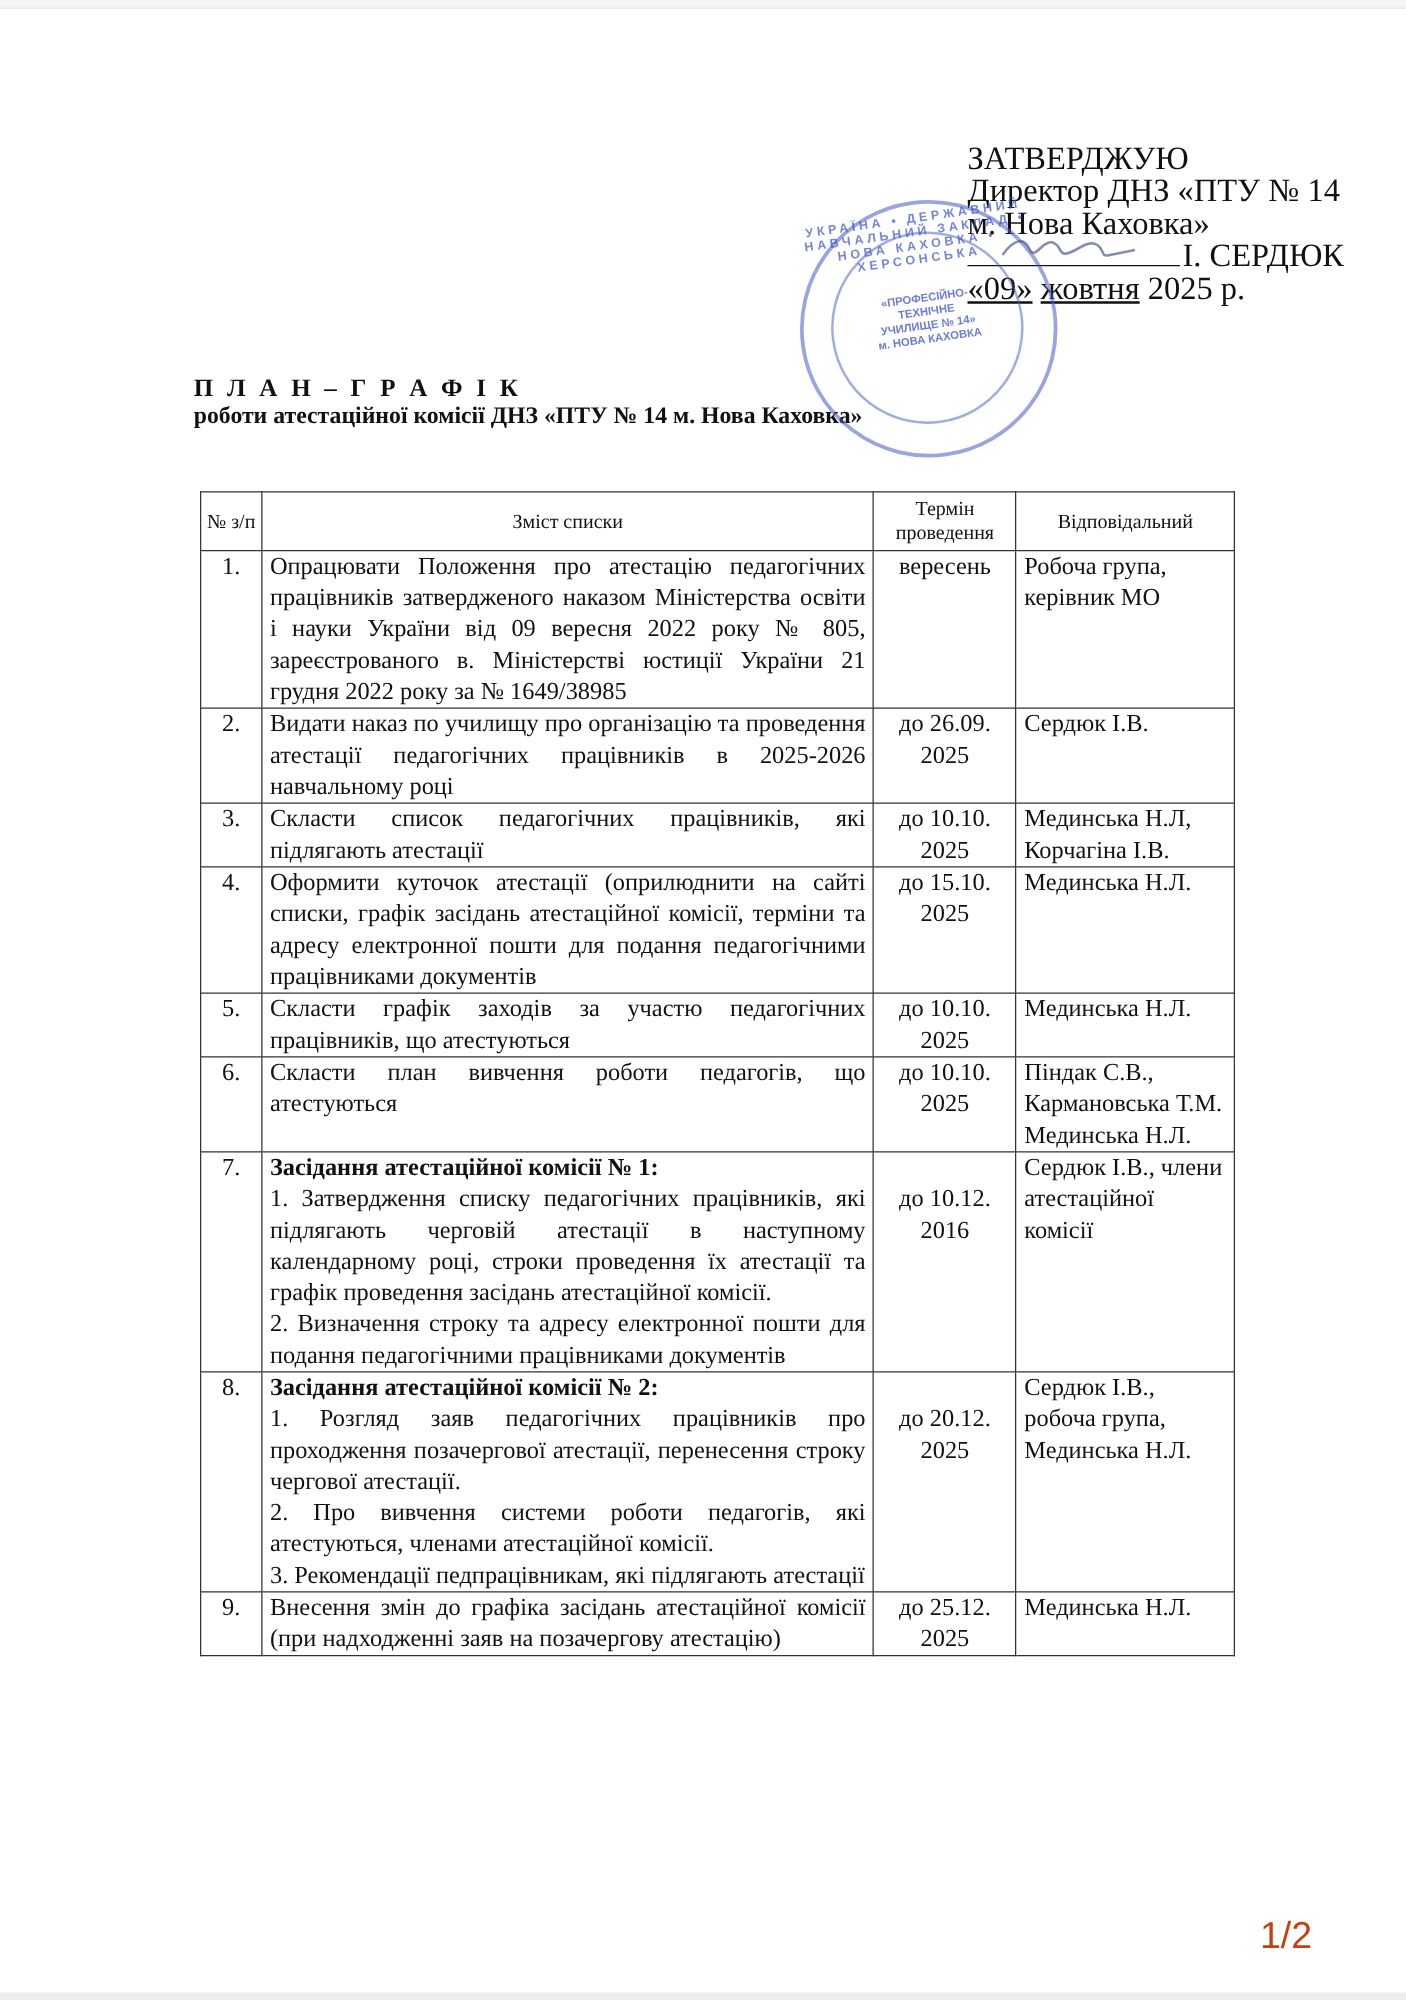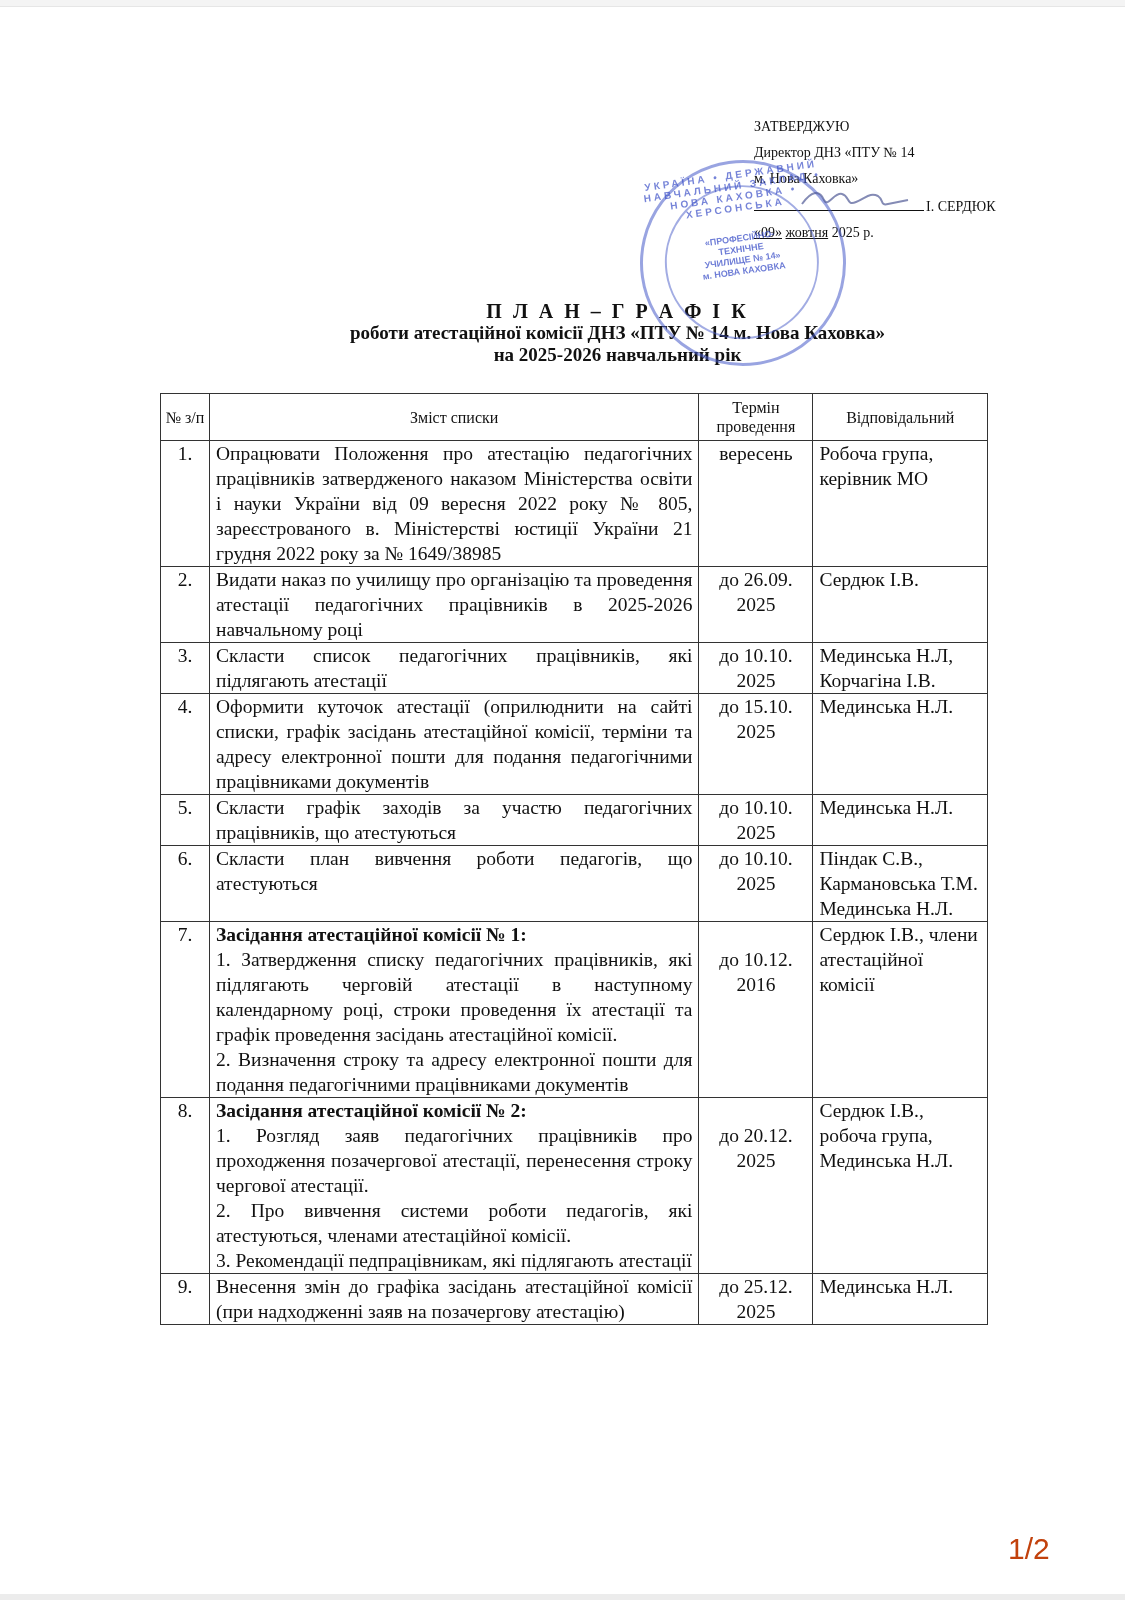--- a/index.html
+++ b/index.html
@@ -3,37 +3,37 @@
 <meta charset="utf-8">
 <style>
   html, body { margin:0; padding:0; }
   body {
     width:1125px; height:1600px; background:#ffffff; position:relative; overflow:hidden;
     font-family:"Liberation Serif", "DejaVu Serif", serif; color:#111;
   }
   .topbar { position:absolute; left:0; top:0; width:1125px; height:6px; background:#f4f4f4; border-bottom:1px solid #e6e6e6; }
   .bottombar { position:absolute; left:0; bottom:0; width:1125px; height:6px; background:#ececec; }
   .approve {
-    position:absolute; left:754px; top:114px; font-size:14px; line-height:26px; z-index:2;
+    position:absolute; left:774px; top:114px; font-size:26px; line-height:26px; z-index:2;
   }
   .approve .line { white-space:nowrap; }
   .approve .sign-line { display:inline-block; width:170px; border-bottom:1px solid #111; height:18px; vertical-align:baseline; margin-right:2px; }
   .approve u { }
   .stamp {
     position:absolute; left:640px; top:160px; width:200px; height:200px; border-radius:50%;
     border:3px solid rgba(70,90,200,0.55); z-index:3; pointer-events:none;
     transform:rotate(-8deg);
   }
   .stamp .inner { position:absolute; left:22px; top:22px; width:150px; height:150px; border-radius:50%; border:2px solid rgba(70,90,200,0.5); }
   .stamp .core { position:absolute; left:40px; top:70px; width:120px; text-align:center; font-family:"Liberation Sans", sans-serif; font-size:9px; line-height:11px; color:rgba(60,80,200,0.75); font-weight:bold; }
   .stamp .ring { position:absolute; top:6px; left:0; width:200px; text-align:center; font-family:"Liberation Sans", sans-serif; font-size:10px; color:rgba(60,80,200,0.7); font-weight:bold; letter-spacing:3px; }
   .signature {
     position:absolute; left:800px; top:186px; width:110px; height:26px; z-index:4; pointer-events:none;
   }
-  .title-block { position:absolute; left:155px; top:300px; width:925px; text-align:center; font-weight:bold; z-index:1; }
+  .title-block { position:absolute; left:155px; top:300px; width:925px; text-align:left; font-weight:bold; z-index:1; }
   .title-block .t1 { font-size:20px; line-height:22px; letter-spacing:3px; }
   .title-block .t2, .title-block .t3 { font-size:19px; line-height:22px; }
   table.plan {
     position:absolute; left:160px; top:393px; width:828px; border-collapse:collapse;
     font-size:19.5px; line-height:25px;
   }
   table.plan th, table.plan td { border:1.5px solid #333; vertical-align:top; padding:0 6px; }
   table.plan th { font-weight:normal; font-size:16px; line-height:19px; vertical-align:middle; text-align:center; padding:4px 4px; }
   .c-num { width:40px; text-align:center; }
   .c-content { width:540px; text-align:justify; }
@@ -73,21 +73,20 @@
     <div>«ПРОФЕСІЙНО-</div>
     <div>ТЕХНІЧНЕ</div>
     <div>УЧИЛИЩЕ № 14»</div>
     <div>м. НОВА КАХОВКА</div>
   </div>
 </div>
 
 <div class="title-block">
   <div class="t1">П Л А Н – Г Р А Ф І К</div>
   <div class="t2">роботи атестаційної комісії ДНЗ «ПТУ № 14 м. Нова Каховка»</div>
-  <div class="t3">на 2025-2026 навчальний рік</div>
 </div>
 
 <table class="plan">
   <thead>
     <tr>
       <th class="c-num">№ з/п</th>
       <th class="c-content">Зміст списки</th>
       <th class="c-term">Термін проведення</th>
       <th class="c-resp">Відповідальний</th>
     </tr>

